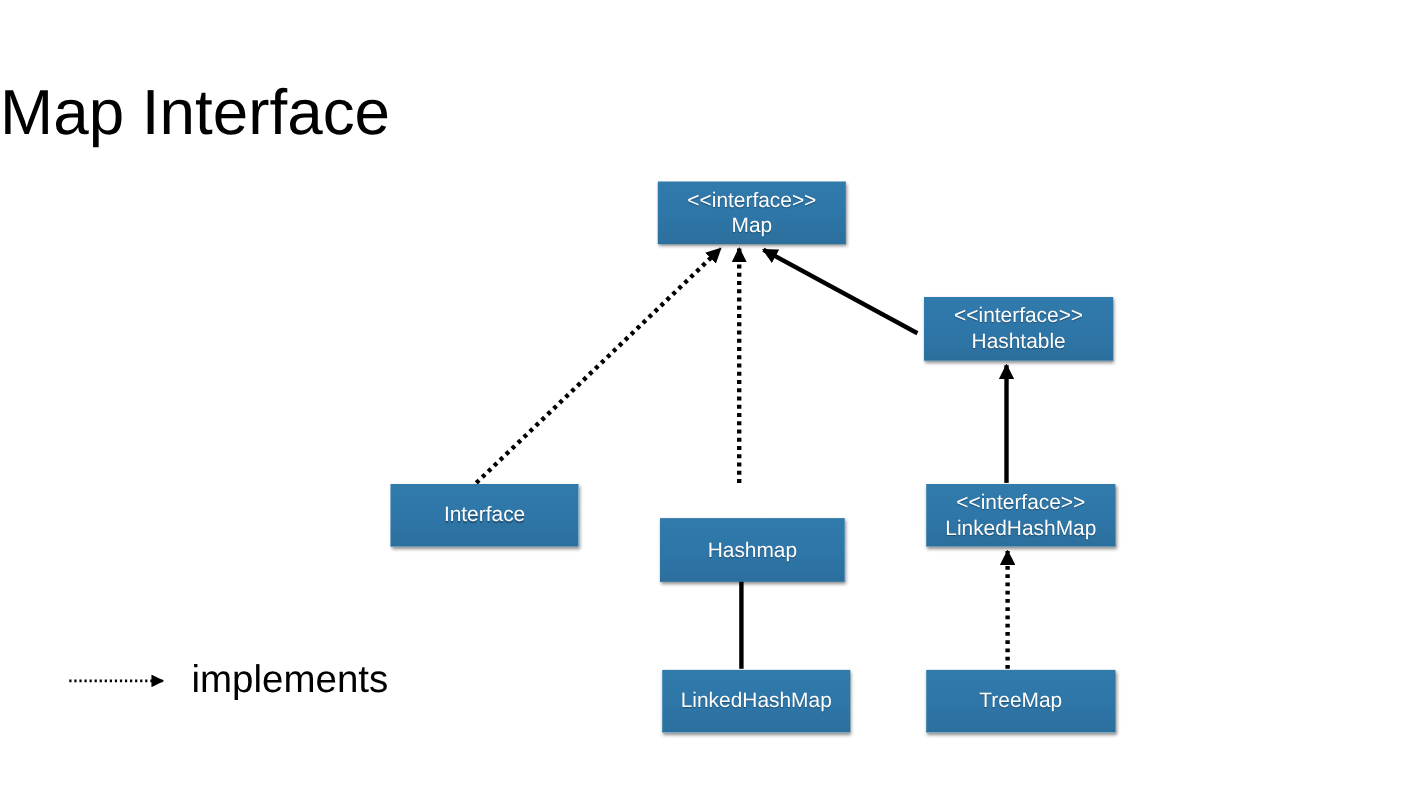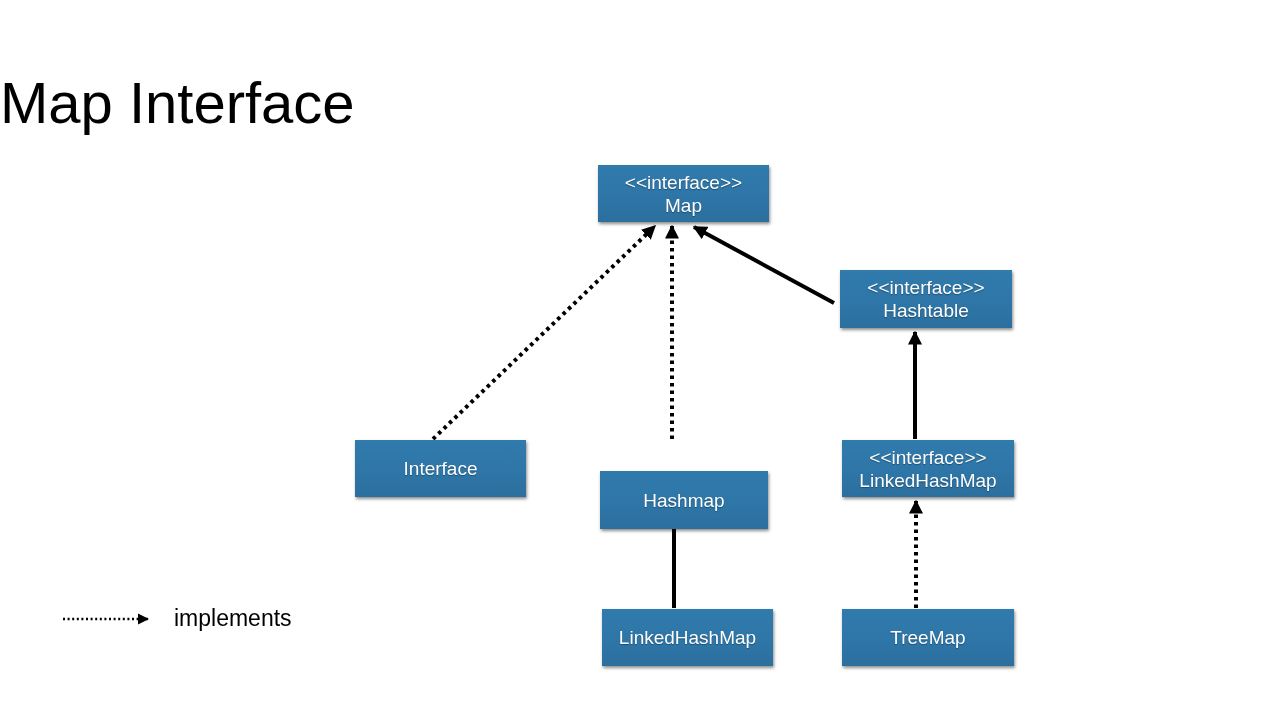--- a/index.html
+++ b/index.html
@@ -70,21 +70,21 @@
     align-items: center;
     height: 40px;
   }
   .legend-row svg {
     width: 100px;
     height: 30px;
     flex: 0 0 auto;
   }
   .legend-label {
     margin-left: 14px;
-    font-size: 23px;
+    font-size: 35px;
     line-height: 30px;
     color: #000000;
   }
   line.edge { stroke: var(--line-color, #000000); }
   line.relation-implements { stroke-dasharray: 3.5 4; }
   line.legend-line { stroke: var(--line-color, #000000); stroke-width: 2.5; }
   line.legend-dotted { stroke-dasharray: 2 2.6; }
 </style>
 </head>
 <body>

